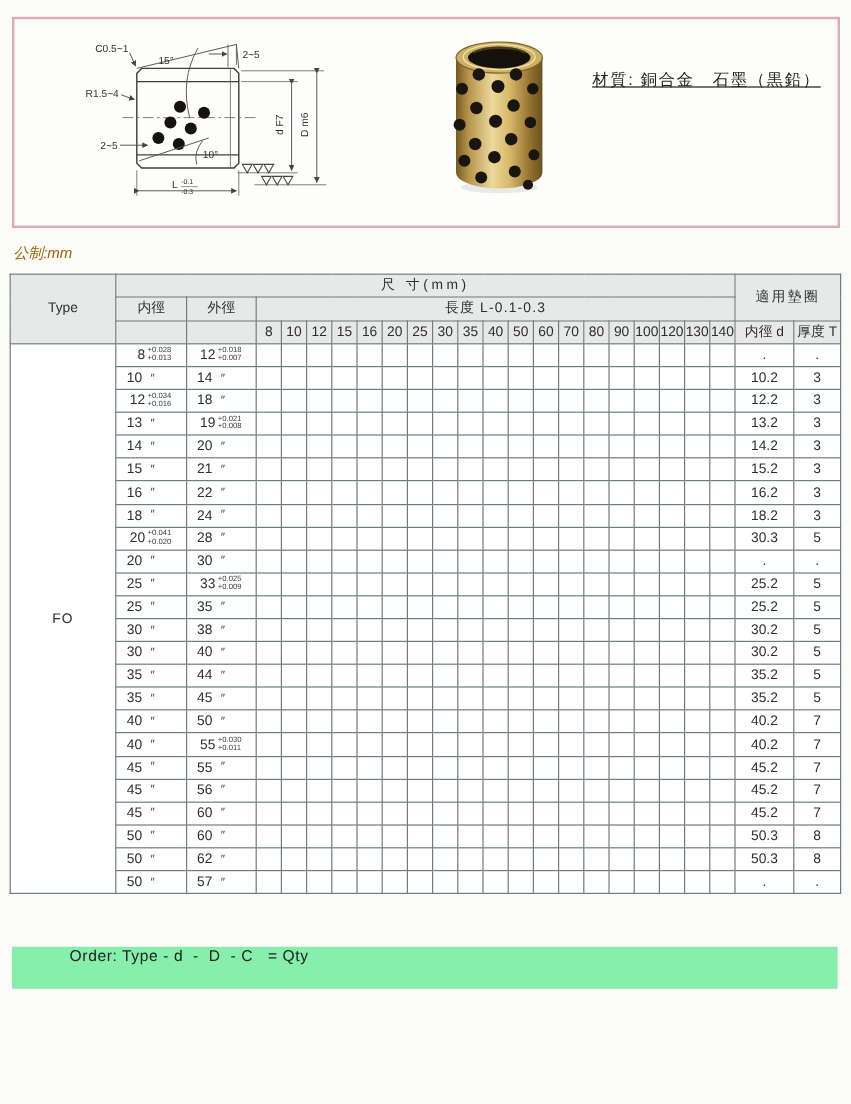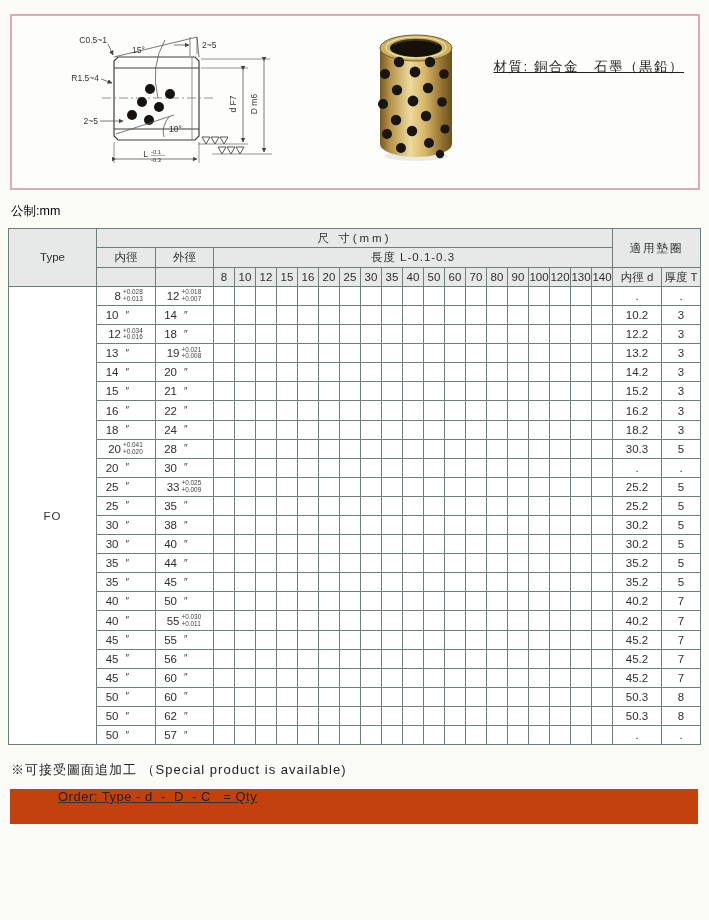--- a/index.html
+++ b/index.html
@@ -5,21 +5,21 @@
   html,body{margin:0;padding:0;}
   body{width:709px;height:920px;background:#fbfbf7;font-family:"Liberation Sans",sans-serif;color:#333;position:relative;overflow:hidden;}
   .page{position:absolute;inset:0;}
 
   
   .top-box{position:absolute;left:10px;top:14px;width:686px;height:172px;border:2px solid #dfa9b8;background:#fdfdfb;}
   .drawing-svg{position:absolute;left:0px;top:0px;}
   .photo-svg{position:absolute;left:358px;top:10px;}
   .material{position:absolute;right:14px;top:42px;font-size:13.5px;letter-spacing:1.5px;color:#1f1f1f;text-decoration:underline;}
 
-  .metric{position:absolute;left:11px;top:203px;font-size:12.5px;color:#000000;}
+  .metric{position:absolute;left:11px;top:203px;font-size:12.5px;color:#a16207;font-style:italic;}
 
   
   .dim-table{position:absolute;left:8px;top:228px;border-collapse:collapse;table-layout:fixed;background:#fff;}
   .dim-table th,.dim-table td{border:1px solid #6f7d7d;padding:0;font-weight:normal;color:#2e2e2e;overflow:hidden;}
   .dim-table{border:1px solid #4f4f4f;}
   .dim-table thead th{background:#e6e9e8;font-size:11.5px;height:18.3px;line-height:1.05;}
   .type-head{font-size:13px;}
   .size-head{padding-left:118px;letter-spacing:3px;}
   .len-head{letter-spacing:1px;}
   .washer-head{letter-spacing:2px;}
@@ -27,21 +27,21 @@
   .type-cell{background:#e6e9e8;font-size:12.5px;text-align:center;letter-spacing:1px;}
   .data-row td{height:18.1px;font-size:11.5px;text-align:center;background:#fff;}
   .dimcell{display:flex;align-items:center;justify-content:center;gap:2px;}
   .dimcell .num{display:inline-block;min-width:16px;text-align:right;font-size:11.5px;}
   .tolstack{display:inline-block;font-size:6.4px;line-height:6.6px;text-align:left;color:#3c3c3c;min-width:24px;}
   .ditto{display:inline-block;min-width:24px;text-align:left;padding-left:5px;font-size:10px;color:#3c3c3c;}
   .dotval{font-size:11px;color:#444;}
 
   
   .note{position:absolute;left:11px;top:761px;font-size:13px;letter-spacing:1px;color:#222;}
-  .order-bar{position:absolute;left:10px;top:789px;width:688px;height:35px;background:#c2410c;text-decoration:underline;}
+  .order-bar{position:absolute;left:10px;top:789px;width:688px;height:35px;background:#86efac;}
   .order-line{white-space:pre;font-size:13px;line-height:16.5px;color:#222;padding-left:48px;letter-spacing:0.5px;}
   svg text{font-family:"Liberation Sans",sans-serif;}
 </style>
 </head>
 <body>
 
 <div class="page">
 
   <div class="top-box">
 
@@ -1070,18 +1070,17 @@
           <td></td>
           <td></td>
           <td></td>
           <td></td>
           <td class="dotval">.</td>
           <td class="dotval">.</td>
         </tr>
       </tbody>
   </table>
 
-  <div class="note">※可接受圖面追加工 （Special product is available)</div>
   <div class="order-bar">
     <div class="order-line">Order: Type - d  -  D  - C   = Qty</div>
   </div>
 
 </div>
 
 </body></html>

